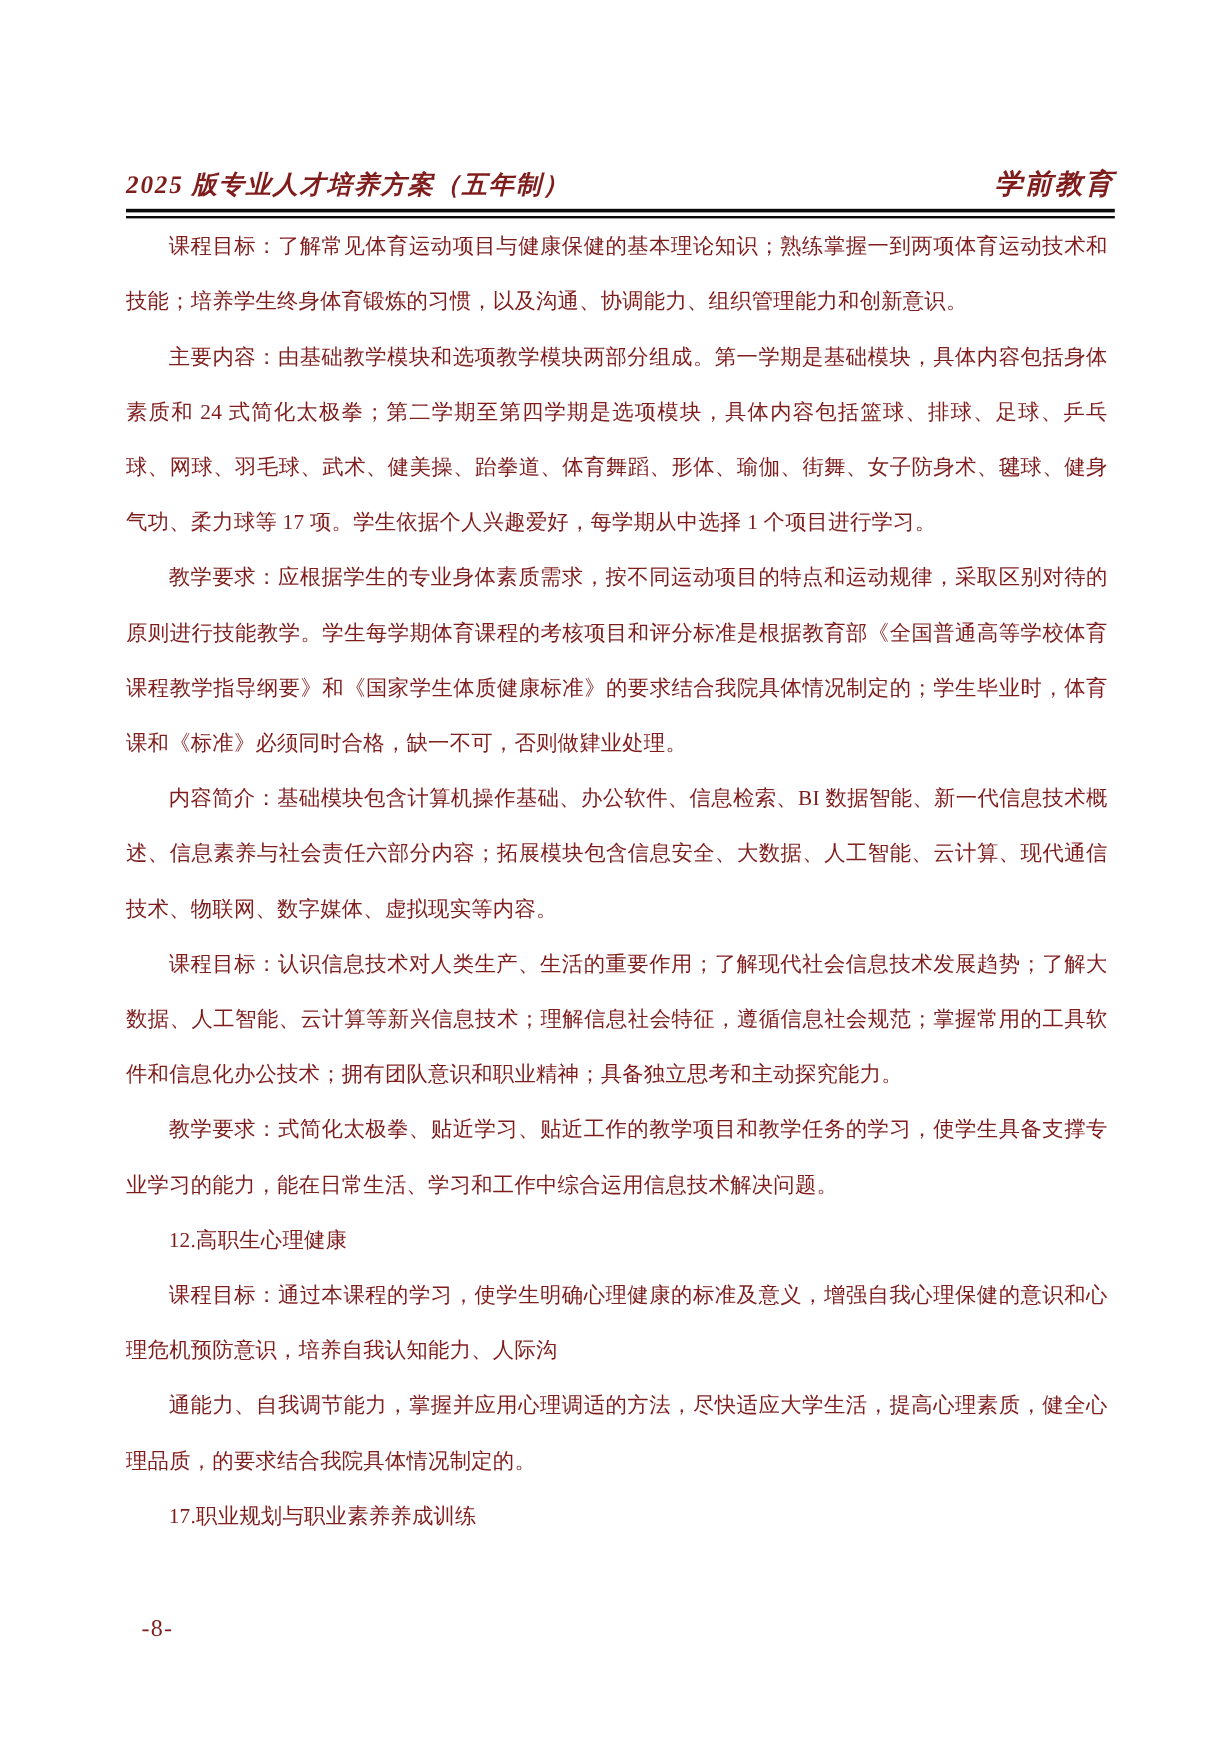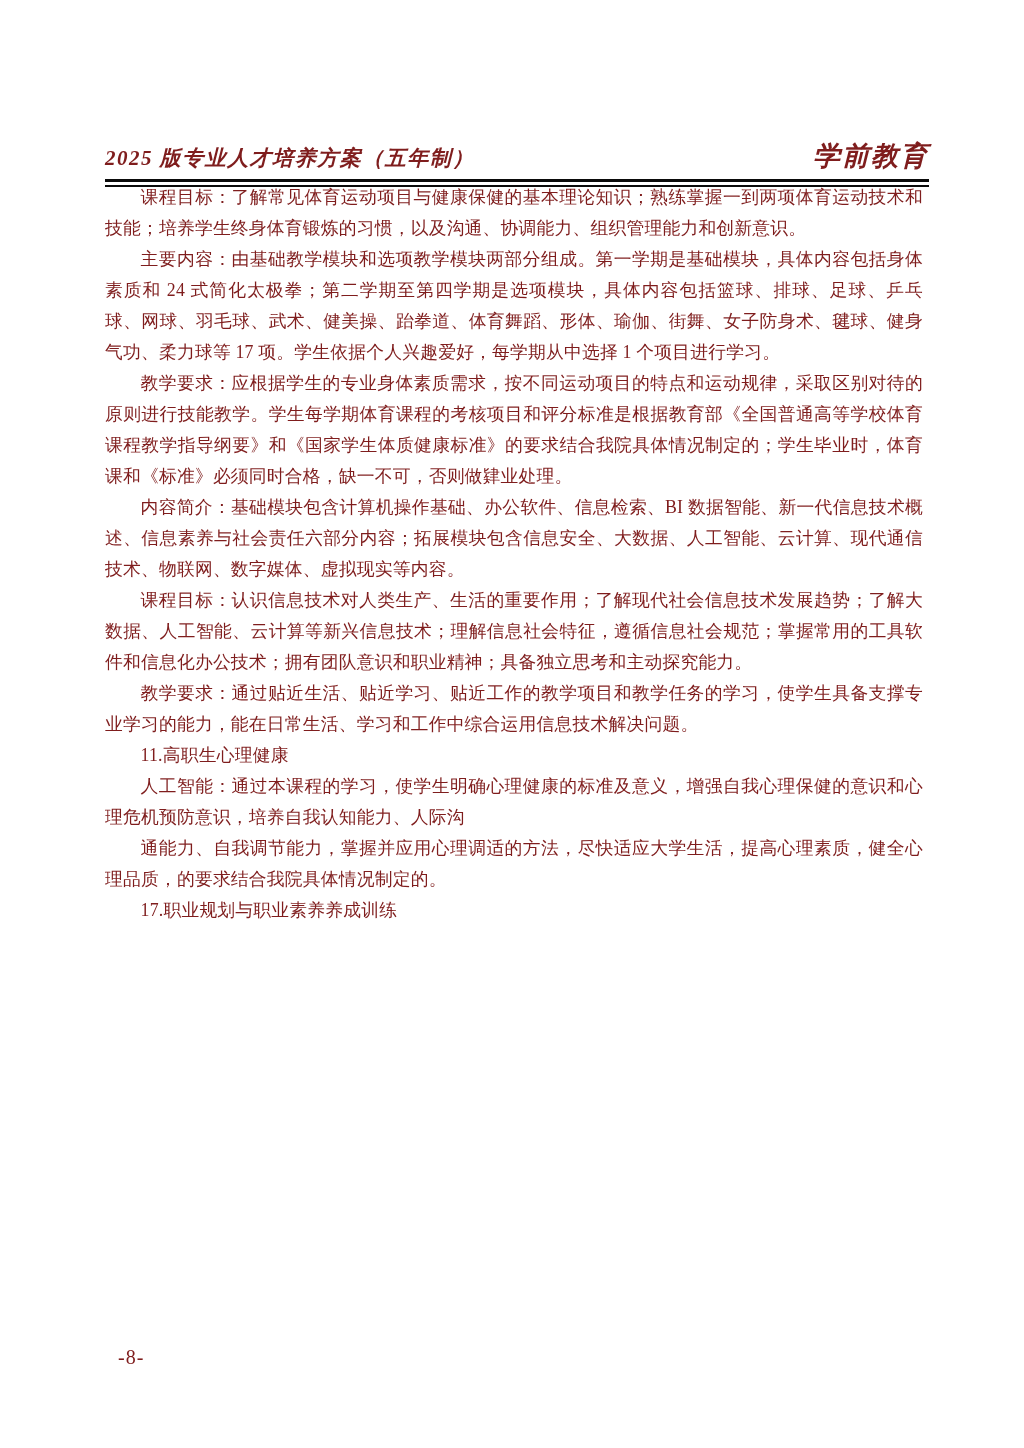--- a/index.html
+++ b/index.html
@@ -29,21 +29,21 @@
     align-items: baseline;
   }
   .header-left {
     font-size: 21px;
     font-weight: bold;
     font-style: italic;
     letter-spacing: 1.5px;
     white-space: nowrap;
   }
   .header-right {
-    font-size: 27px;
+    font-size: 23px;
     font-weight: bold;
     font-style: italic;
     letter-spacing: 2px;
     white-space: nowrap;
   }
   .header-rule {
     margin-top: 5px;
     height: 3px;
     border-top: 3px solid #0a0a0a;
     border-bottom: 2px solid #0a0a0a;
@@ -51,21 +51,21 @@
   .doc-body {
     position: absolute;
     top: 182px;
     left: 105px;
     width: 818px;
   }
   .doc-body p {
     margin: 0;
     padding: 0;
     font-size: 17.8px;
-    line-height: 31px;
+    line-height: 46px;
     text-indent: 2em;
     text-align: justify;
     letter-spacing: 0.2px;
   }
   .footer {
     position: absolute;
     top: 1346px;
     left: 118px;
     font-size: 20px;
     letter-spacing: 1px;
@@ -83,23 +83,23 @@
     </div>
     <div class="header-rule"></div>
   </div>
 
   <div class="doc-body">
     <p>课程目标：了解常见体育运动项目与健康保健的基本理论知识；熟练掌握一到两项体育运动技术和技能；培养学生终身体育锻炼的习惯，以及沟通、协调能力、组织管理能力和创新意识。</p>
     <p>主要内容：由基础教学模块和选项教学模块两部分组成。第一学期是基础模块，具体内容包括身体素质和 24 式简化太极拳；第二学期至第四学期是选项模块，具体内容包括篮球、排球、足球、乒乓球、网球、羽毛球、武术、健美操、跆拳道、体育舞蹈、形体、瑜伽、街舞、女子防身术、毽球、健身气功、柔力球等 17 项。学生依据个人兴趣爱好，每学期从中选择 1 个项目进行学习。</p>
     <p>教学要求：应根据学生的专业身体素质需求，按不同运动项目的特点和运动规律，采取区别对待的原则进行技能教学。学生每学期体育课程的考核项目和评分标准是根据教育部《全国普通高等学校体育课程教学指导纲要》和《国家学生体质健康标准》的要求结合我院具体情况制定的；学生毕业时，体育课和《标准》必须同时合格，缺一不可，否则做肄业处理。</p>
     <p>内容简介：基础模块包含计算机操作基础、办公软件、信息检索、BI 数据智能、新一代信息技术概述、信息素养与社会责任六部分内容；拓展模块包含信息安全、大数据、人工智能、云计算、现代通信技术、物联网、数字媒体、虚拟现实等内容。</p>
     <p>课程目标：认识信息技术对人类生产、生活的重要作用；了解现代社会信息技术发展趋势；了解大数据、人工智能、云计算等新兴信息技术；理解信息社会特征，遵循信息社会规范；掌握常用的工具软件和信息化办公技术；拥有团队意识和职业精神；具备独立思考和主动探究能力。</p>
-    <p>教学要求：通过贴近生活、贴近学习、贴近工作的教学项目和教学任务的学习，使学生具备支撑专业学习的能力，能在日常生活、学习和工作中综合运用信息技术解决问题。</p>
-    <p>11.高职生心理健康</p>
-    <p>人工智能：通过本课程的学习，使学生明确心理健康的标准及意义，增强自我心理保健的意识和心理危机预防意识，培养自我认知能力、人际沟</p>
+    <p>教学要求：式简化太极拳、贴近学习、贴近工作的教学项目和教学任务的学习，使学生具备支撑专业学习的能力，能在日常生活、学习和工作中综合运用信息技术解决问题。</p>
+    <p>12.高职生心理健康</p>
+    <p>课程目标：通过本课程的学习，使学生明确心理健康的标准及意义，增强自我心理保健的意识和心理危机预防意识，培养自我认知能力、人际沟</p>
     <p>通能力、自我调节能力，掌握并应用心理调适的方法，尽快适应大学生活，提高心理素质，健全心理品质，的要求结合我院具体情况制定的。</p>
     <p>17.职业规划与职业素养养成训练</p>
   </div>
 
   <div class="footer">
     <span>-8-</span>
   </div>
 
 </div>
 

